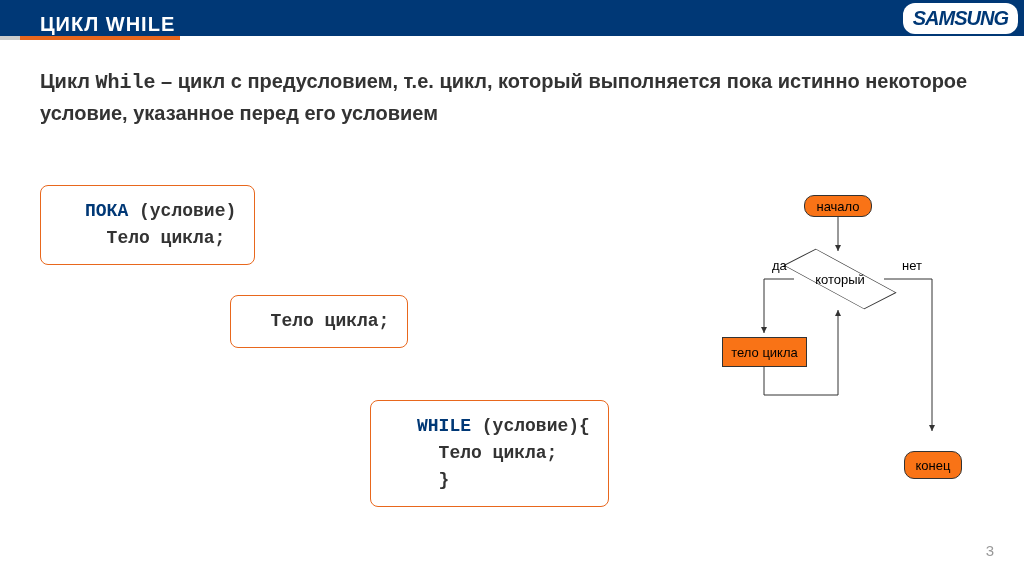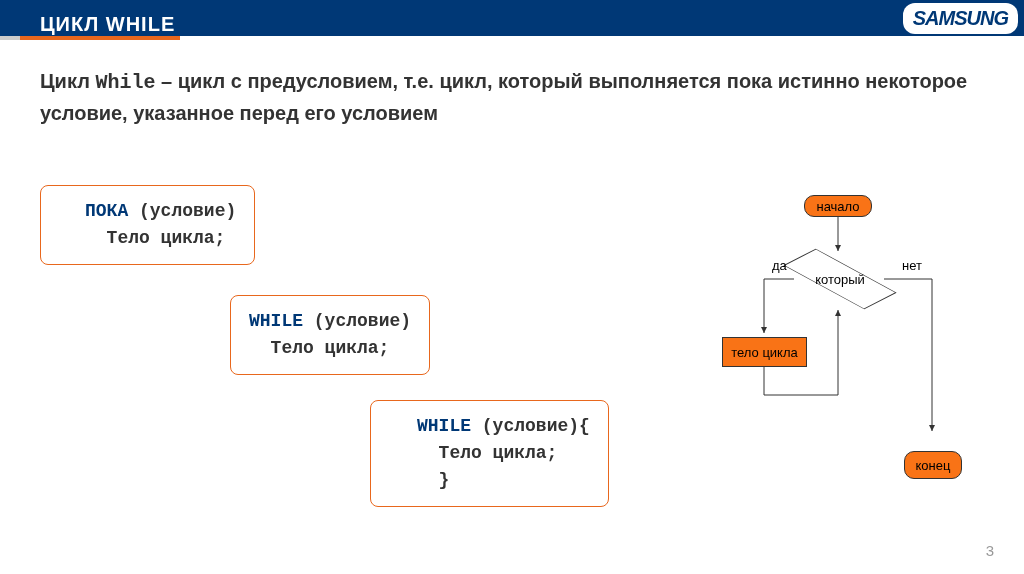--- a/index.html
+++ b/index.html
@@ -170,21 +170,20 @@
     <span>Цикл </span><span class="keyword">While</span><span> – цикл с предусловием, т.е. цикл, который выполняется пока истинно некоторое условие, указанное перед его условием</span>
   </p>
 </div>
 
 <div class="code-box box1">
   <div><span class="kw">ПОКА</span><span class="cond"> (условие)</span></div>
   <div class="cond" style="white-space: pre;">  Тело цикла;</div>
 </div>
 
 <div class="code-box box2">
-  <div><span class="kw">WHILE</span><span class="cond"> (условие)</span></div>
   <div class="cond" style="white-space: pre;">  Тело цикла;</div>
 </div>
 
 <div class="code-box box3">
   <div><span class="kw">WHILE</span><span class="cond"> (условие){</span></div>
   <div class="cond" style="white-space: pre;">  Тело цикла;</div>
   <div class="cond" style="white-space: pre;">  }</div>
 </div>
 
 <div class="flowchart">

